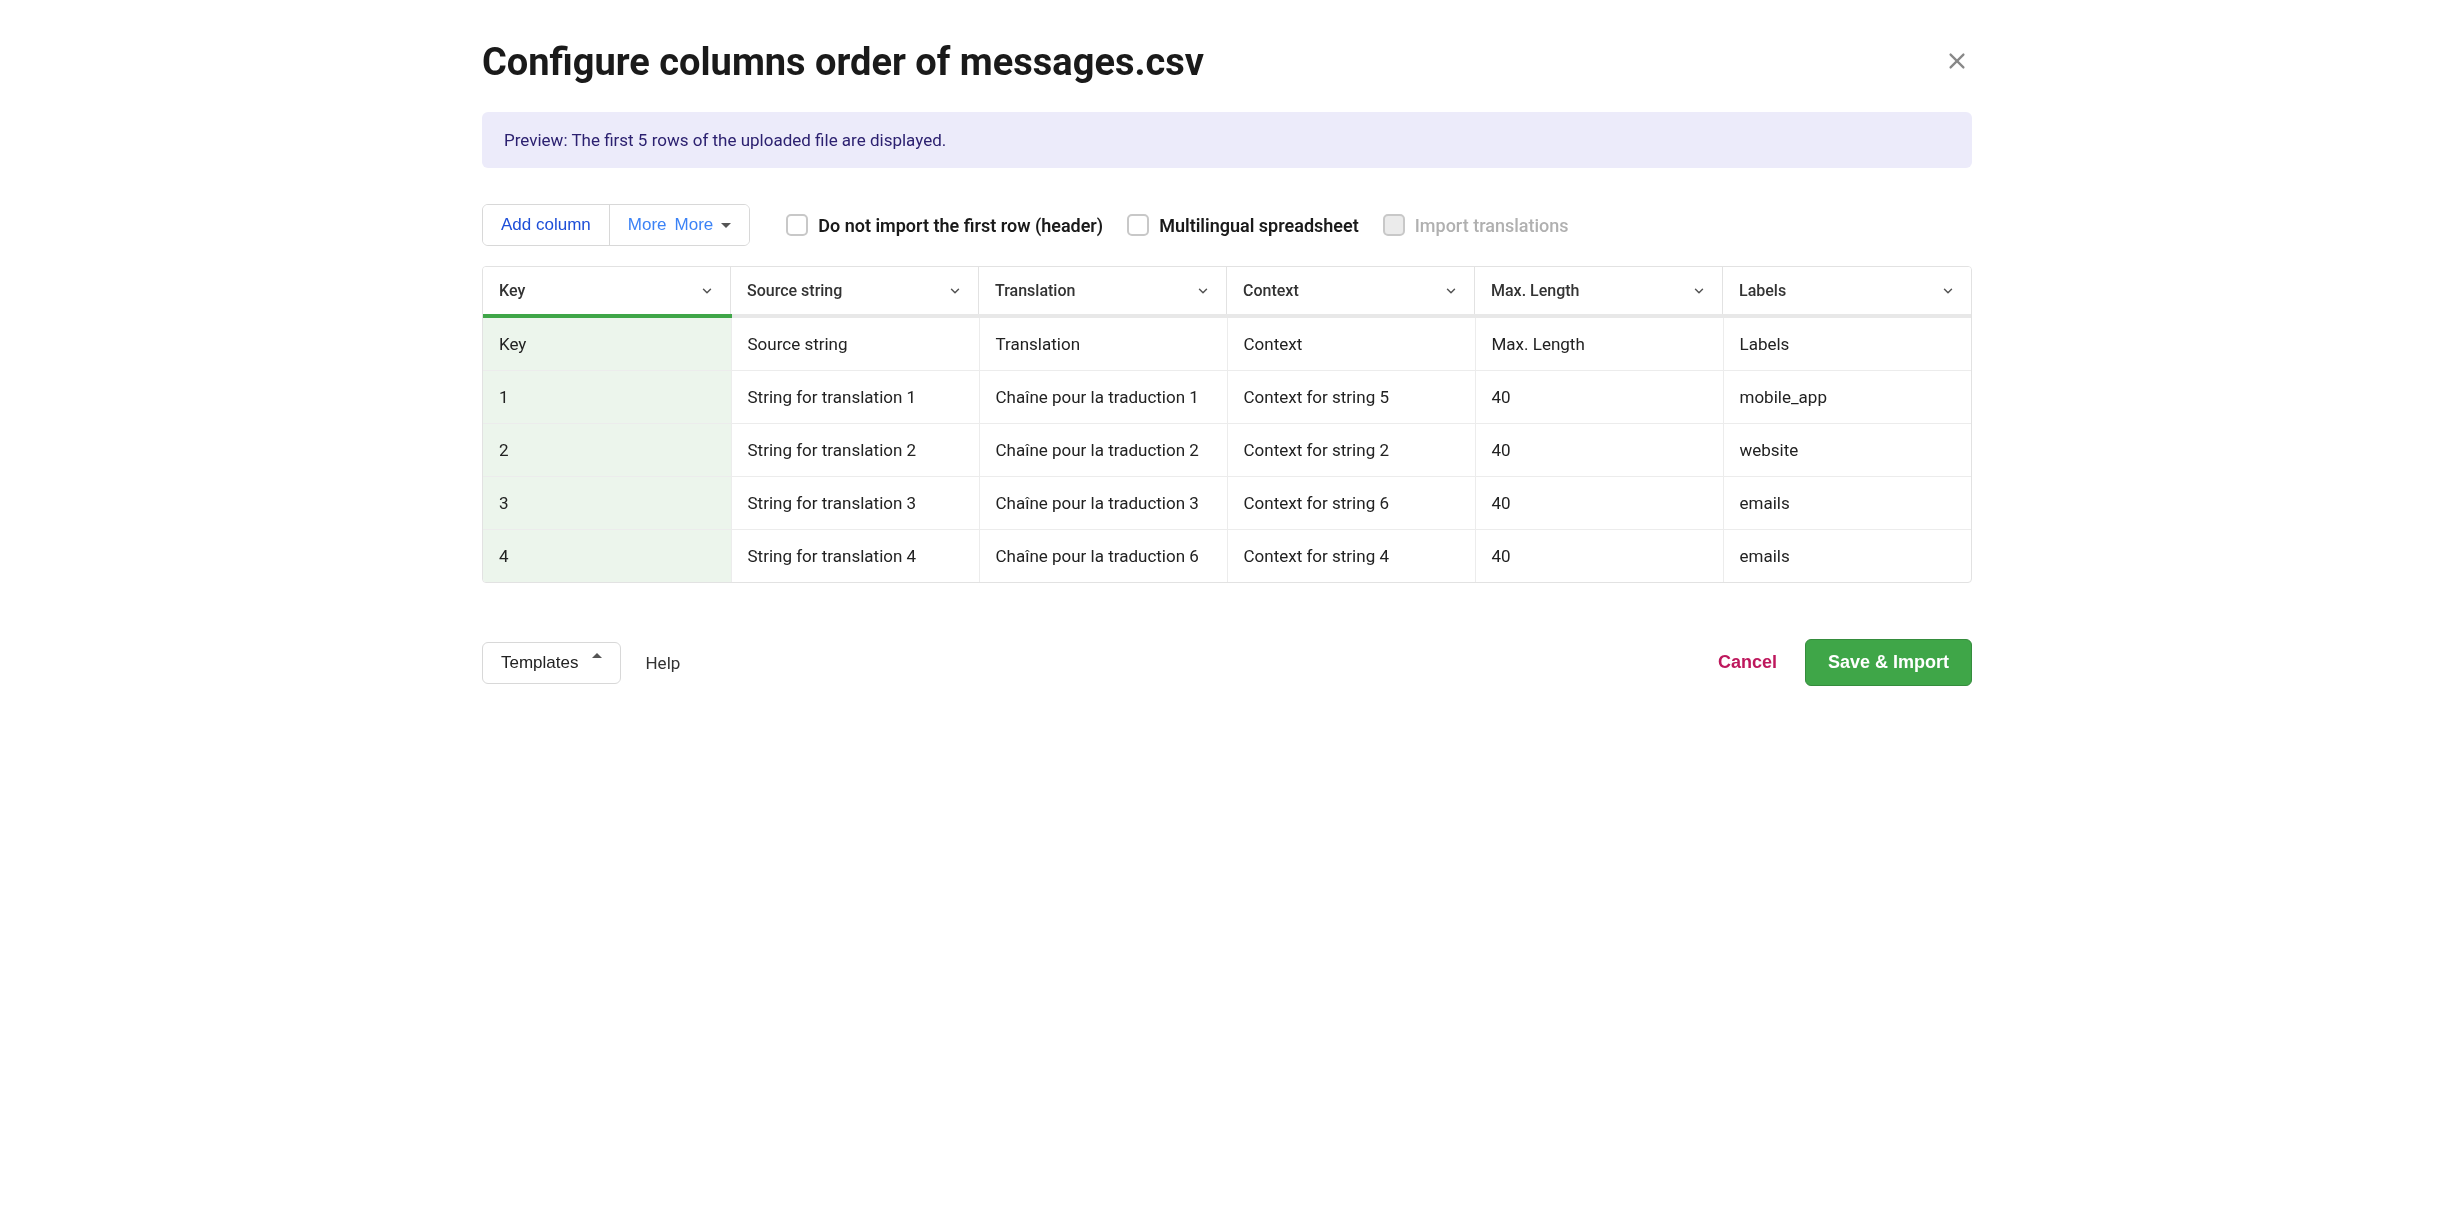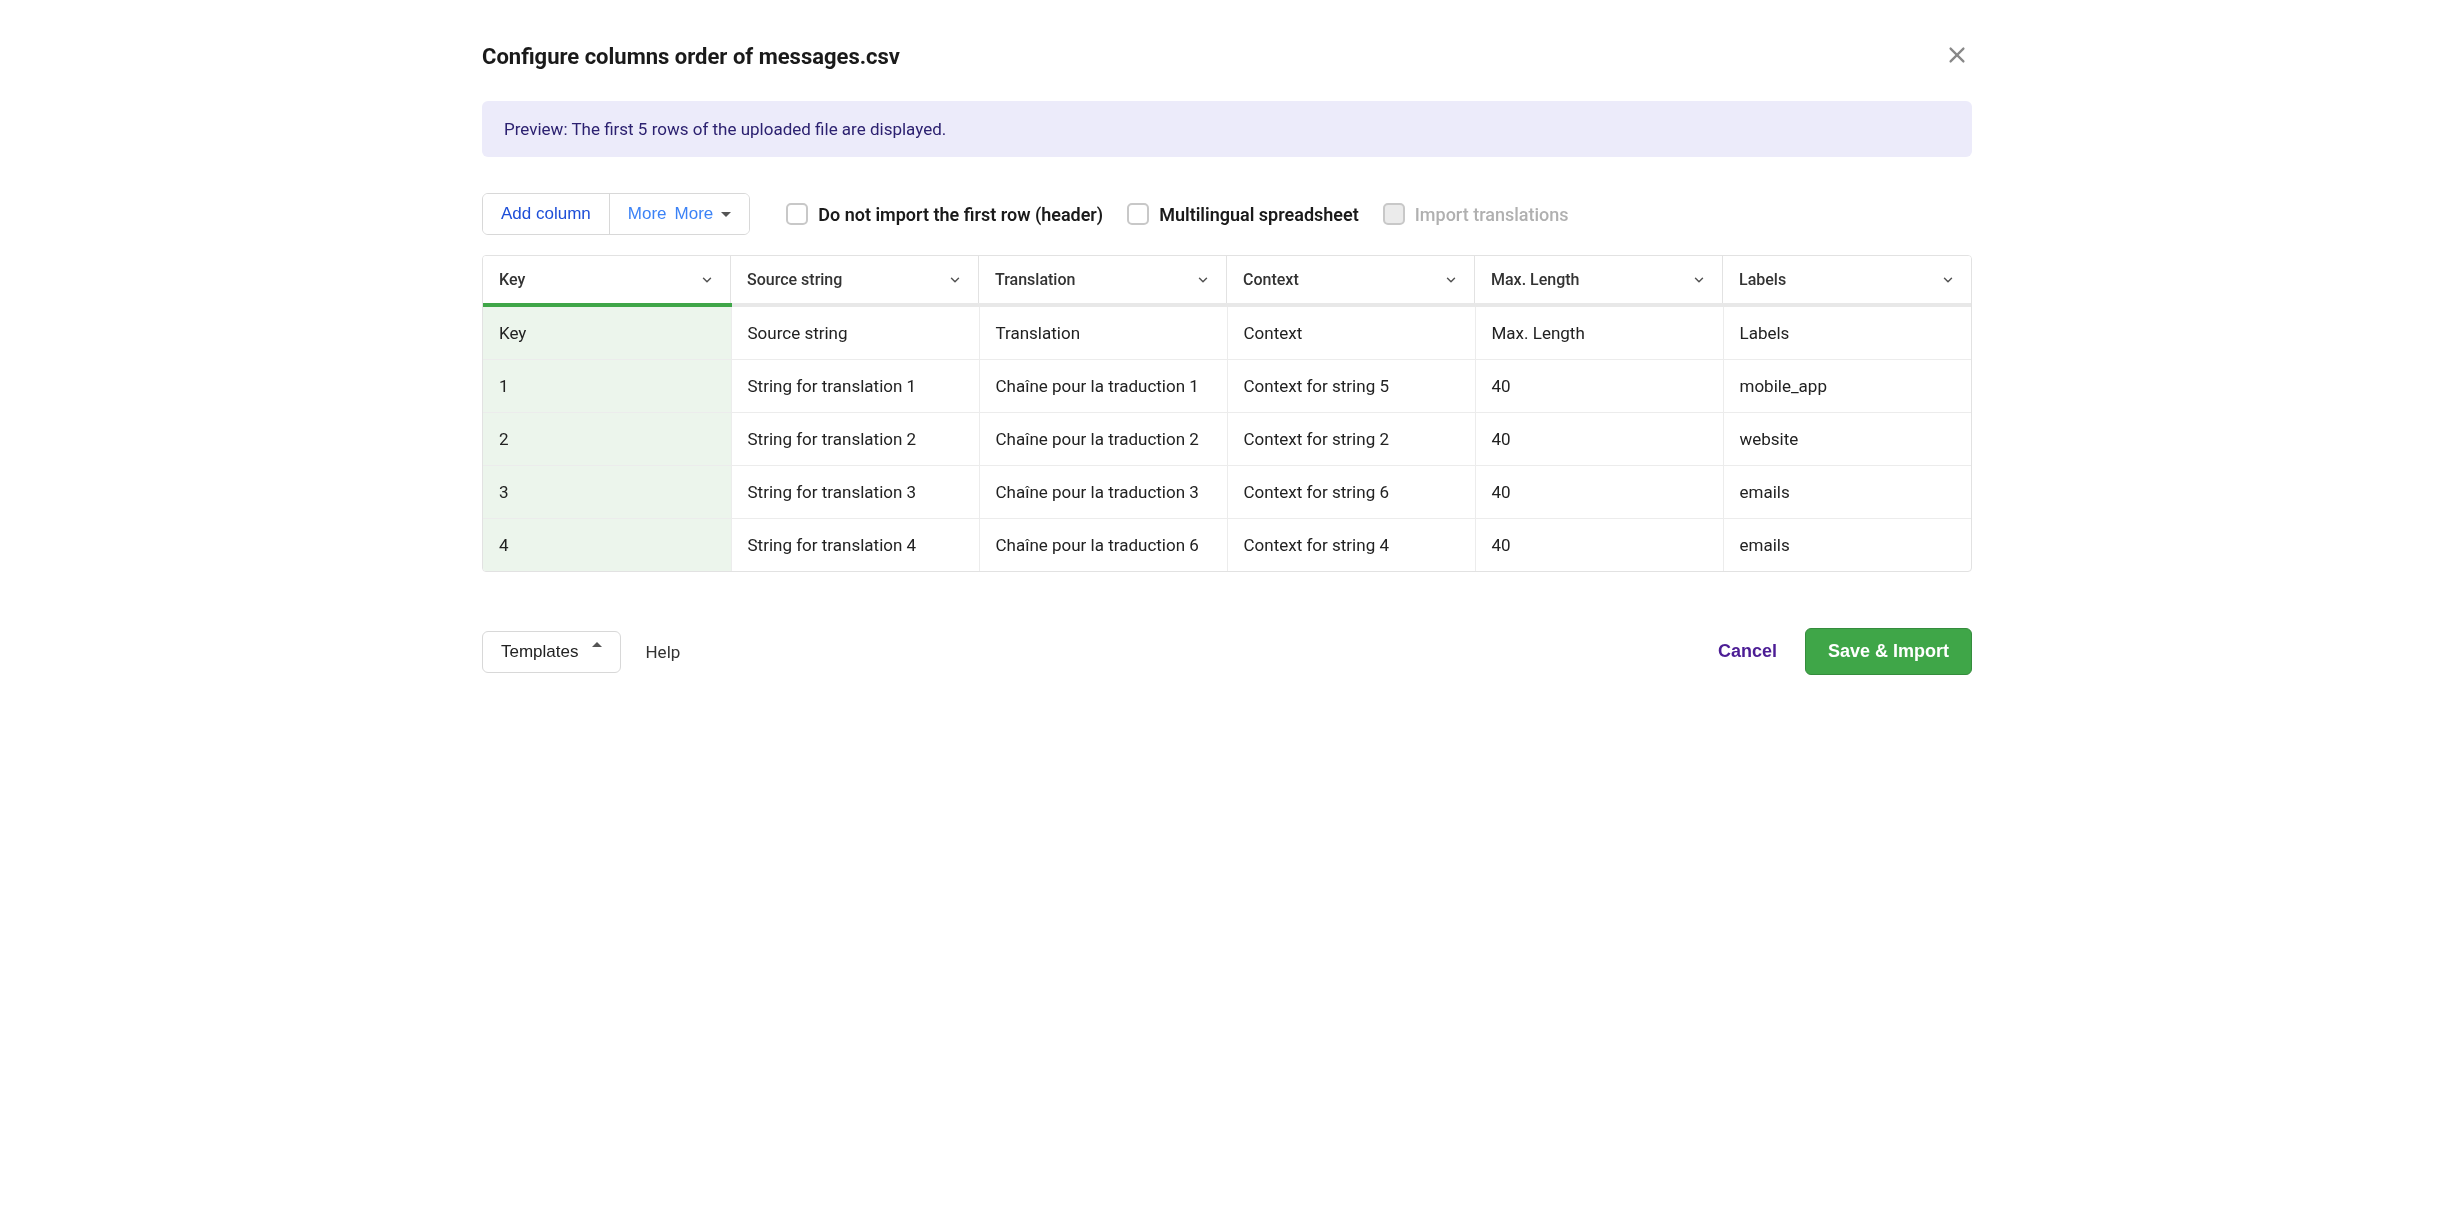--- a/index.html
+++ b/index.html
@@ -17,21 +17,21 @@
       max-width: 1490px;
       margin: 0 auto;
     }
     .header-row {
       display: flex;
       align-items: center;
       justify-content: space-between;
       margin-bottom: 28px;
     }
     .page-title {
-      font-size: 22px;
+      font-size: 38px;
       font-weight: 700;
       color: #1a1a1a;
     }
     .close-btn {
       background: none;
       border: none;
       padding: 4px;
       cursor: pointer;
       color: #888;
       display: flex;
@@ -214,21 +214,21 @@
     .footer-right {
       display: flex;
       align-items: center;
       gap: 28px;
     }
     .cancel-btn {
       background: none;
       border: none;
       font-size: 18px;
       font-weight: 600;
-      color: #4c1d95;
+      color: #be185d;
       cursor: p
     I pointer;
     }
     .cancel-btn {
       cursor: pointer;
     }
     .save-btn {
       background: #3fa648;
       border: 1px solid #358c3d;
       border-radius: 6px;

